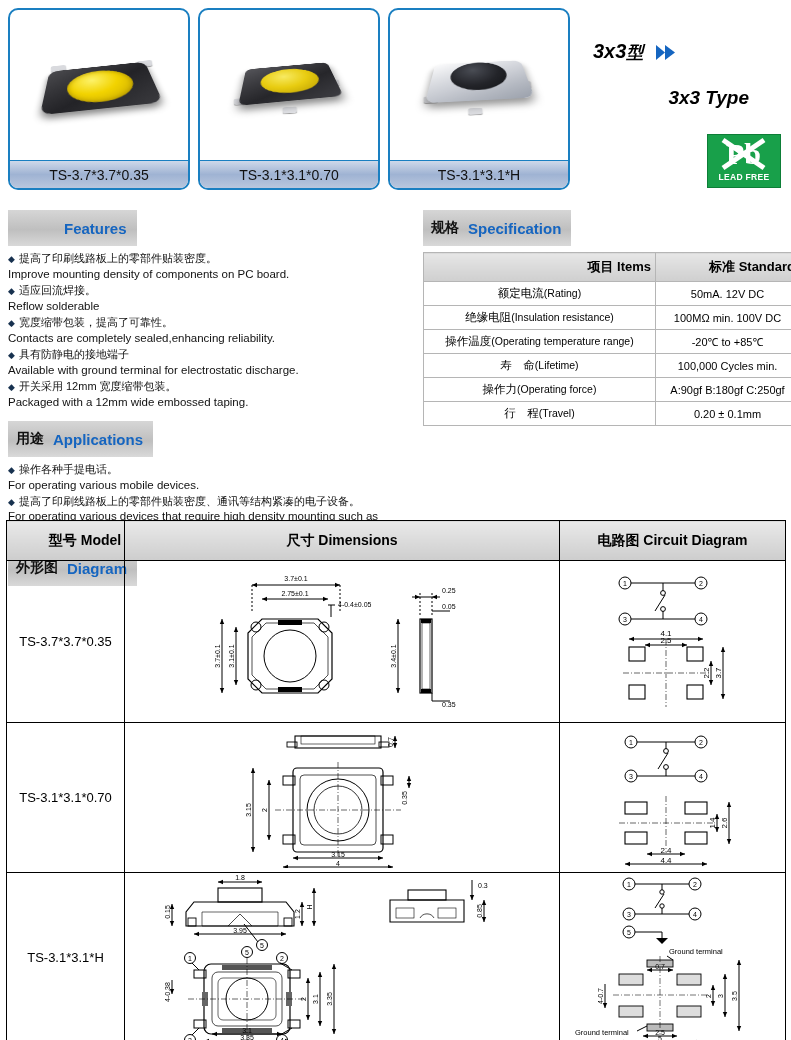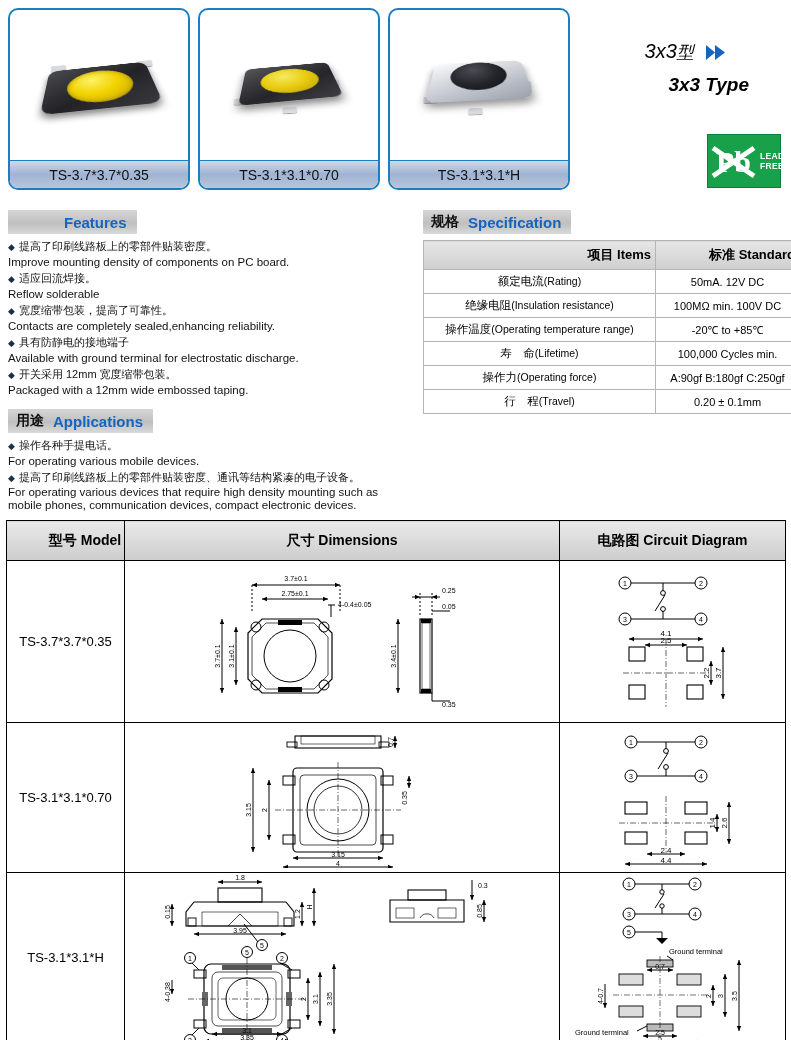--- a/index.html
+++ b/index.html
@@ -78,37 +78,37 @@
     background:radial-gradient(ellipse at 40% 30%, #4a4d55 0%, #232429 55%, #111215 100%);
     transform:perspective(175px) rotateX(50deg);
   }
   .sw3 .pin { position:absolute; width:14px; height:10px; background:#dcdde1; border-radius:2px;
     transform:perspective(175px) rotateX(50deg); box-shadow:0 1px 1px rgba(0,0,0,.4); }
 
   
   .hdr-right {
     position:absolute; right:8px; top:8px; width:190px; height:182px;
   }
-  .type-line1 { text-align:center; font-size:20px; font-weight:normal; font-style:italic;
+  .type-line1 { text-align:left; font-size:20px; font-weight:bold; font-style:italic;
     margin-top:32px; padding-right:4px; }
   .type-line1 .cn { font-size:17px; font-style:italic; }
   .arrow-ico { display:inline-block; vertical-align:middle; margin-left:6px; }
   .type-line2 { text-align:right; font-size:19px; font-weight:bold; font-style:italic;
-    margin-top:10px; padding-right:34px; }
+    margin-top:23px; padding-right:34px; }
   .leadfree {
     position:absolute; right:2px; bottom:2px; width:74px; height:54px;
     background:#18a04a; border:1px solid #0d7e37;
-    display:flex; flex-direction:row; align-items:center; justify-content:flex-start;
+    display:flex; flex-direction:column; align-items:center; justify-content:flex-start;
   }
   .lf-sym { position:relative; width:52px; height:36px; margin-top:1px; }
   .lf-txt { font-size:8.5px; font-weight:bold; color:#fff; letter-spacing:.3px; line-height:10px; }
 
   
   .sec-hd {
-    display:inline-flex; align-items:center; height:24px;
+    display:inline-flex; align-items:center; height:36px;
     background:linear-gradient(180deg,#d6d6d6,#bfbfbf 55%,#d9d9d9);
     padding:0 10px 0 8px; margin-bottom:3px;text-align:center;
   }
   .sec-cn { font-size:14px; font-weight:bold; color:#111; margin-right:9px; }
   .sec-en { font-size:15px; font-weight:bold; color:#1565c0; }
 
   
   .left-col { position:absolute; left:8px; top:210px; width:392px; }
   .bullet-cn { font-size:11px; color:#111; margin:2px 0 1px 0; line-height:14px; }
   .bullet-cn .di { color:#17314f; margin-right:4px; font-size:9px; }

